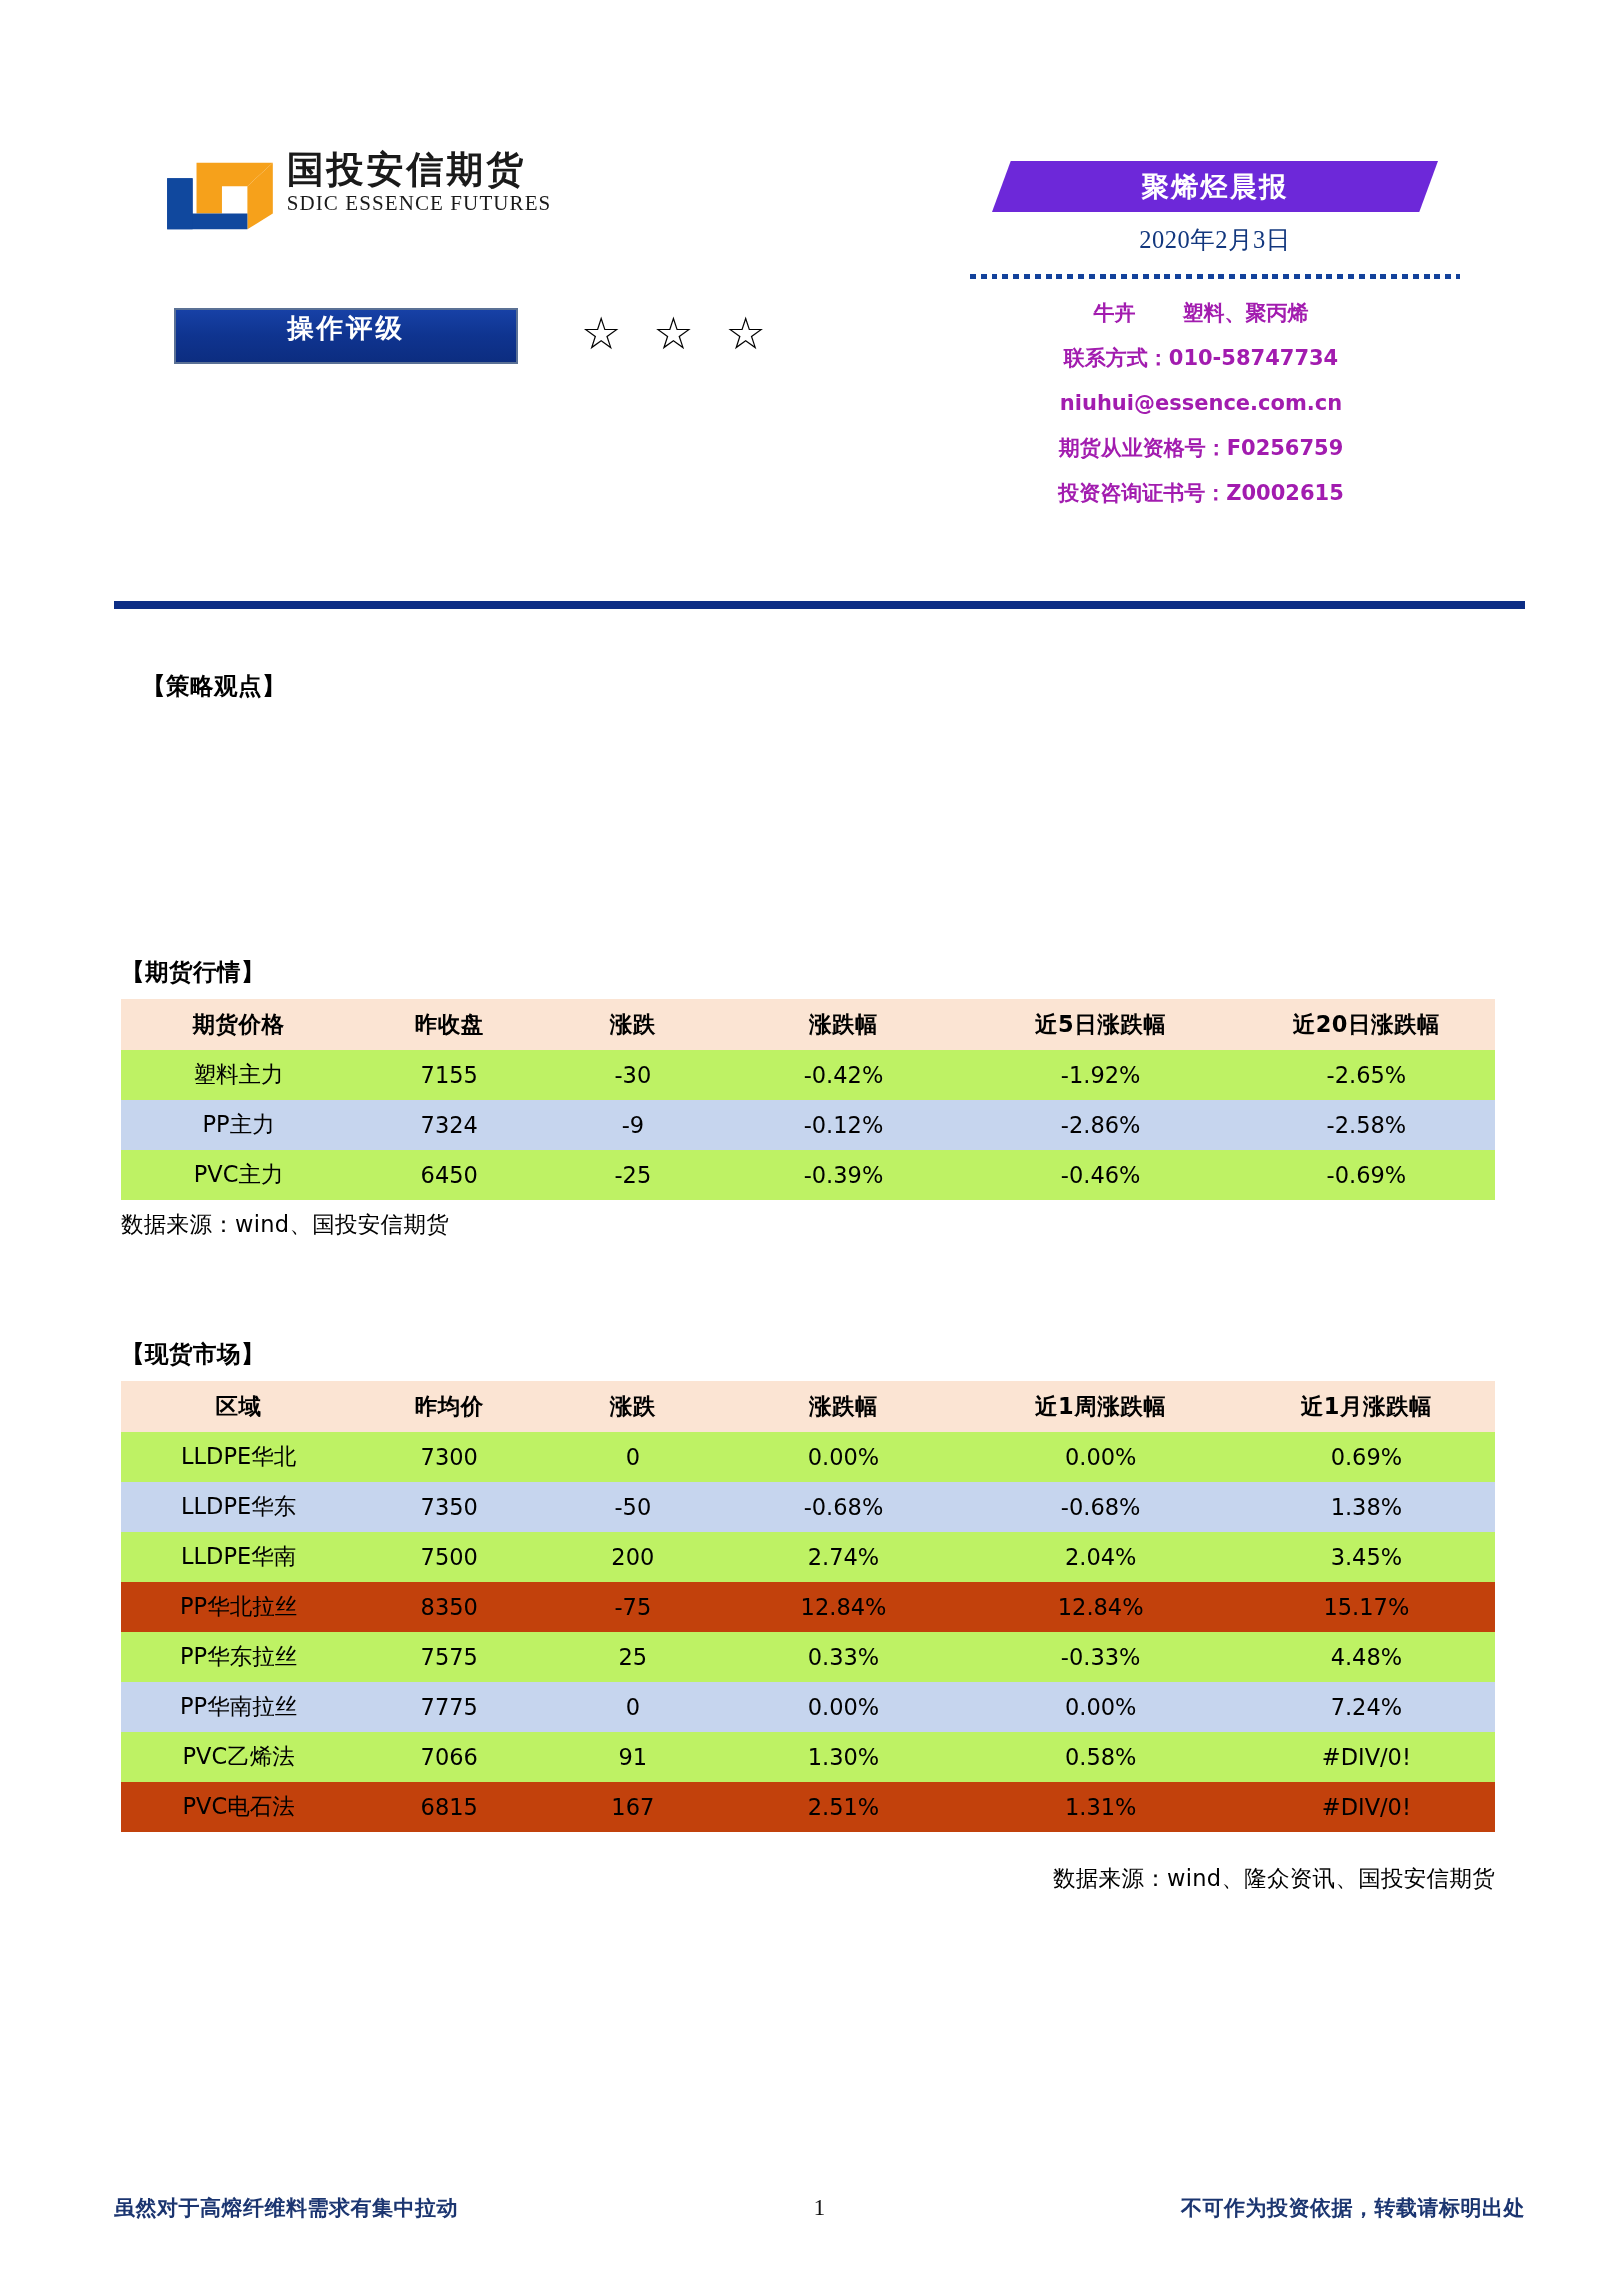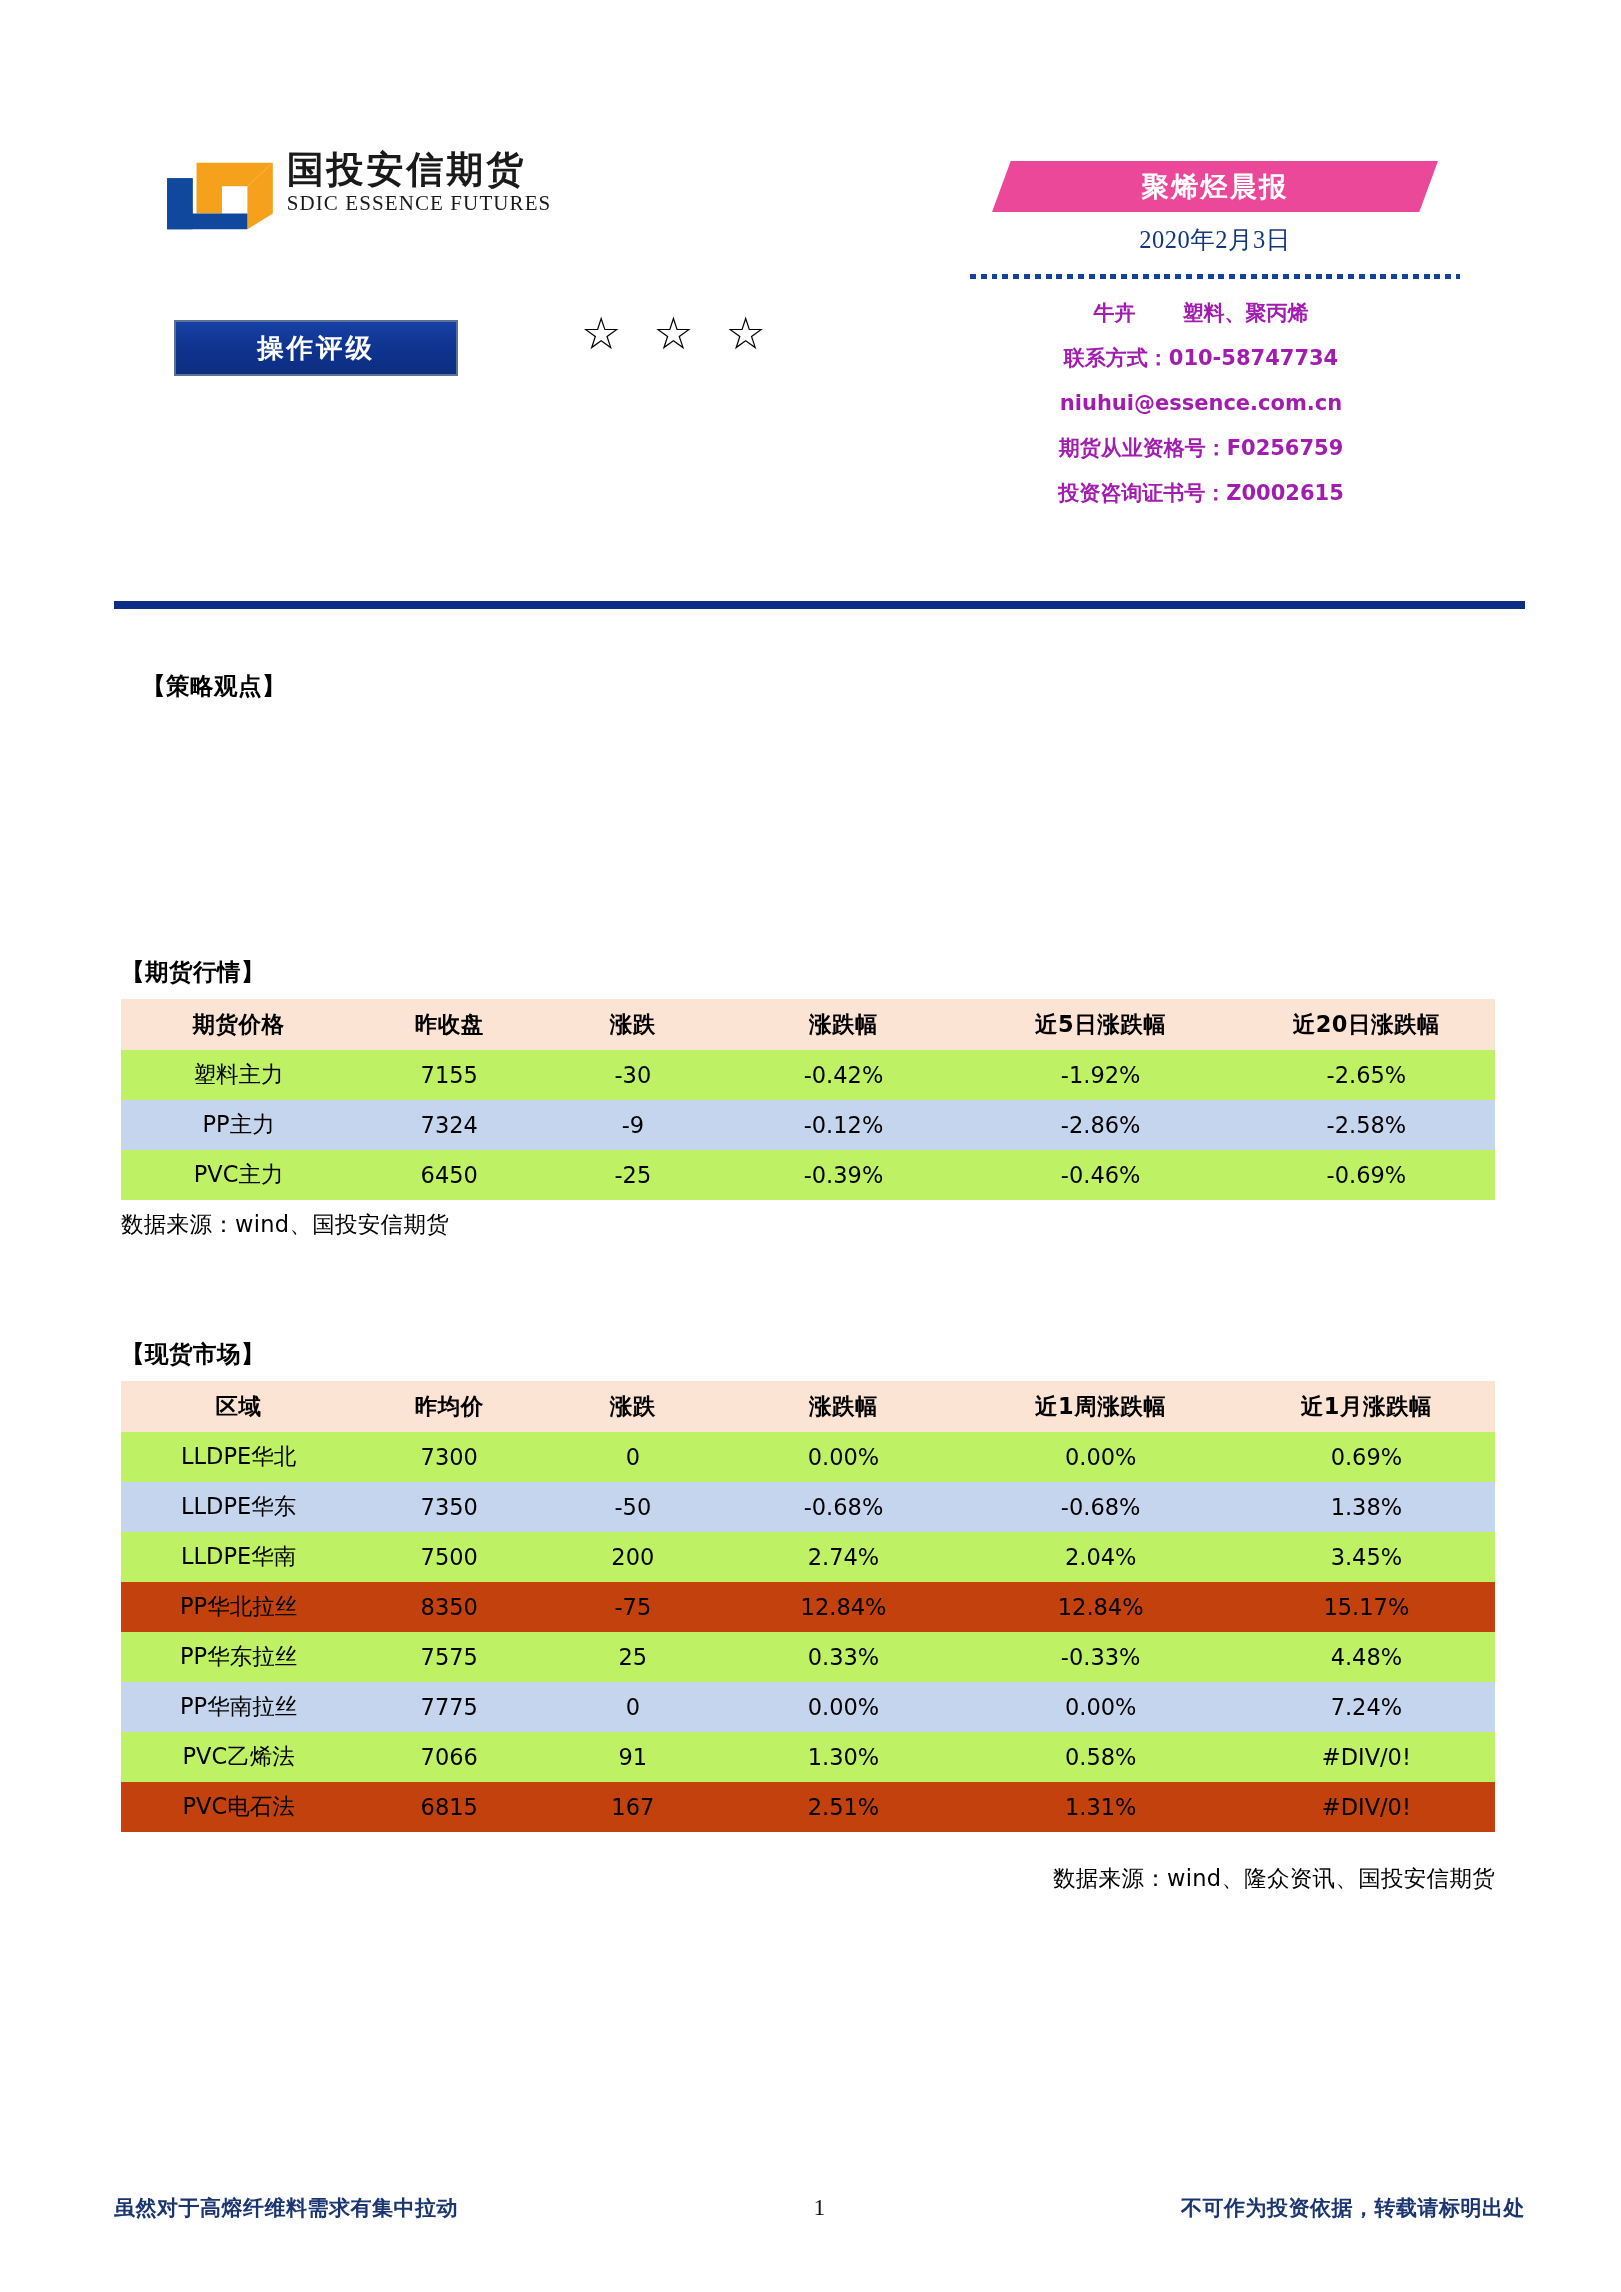--- a/index.html
+++ b/index.html
@@ -58,28 +58,28 @@
     letter-spacing: 1.1px;
     color: #1a1a1a;
     margin-top: 1px;
     white-space: nowrap;
   }
 
   
   .rating-box {
     position: absolute;
     left: 174px;
-    top: 320px;
-    width: 284px;
+    top: 308px;
+    width: 344px;
     height: 56px;
     background: linear-gradient(180deg,#1741a6 0%, #0f3490 48%, #0c2d80 100%);
     border: 2.9px solid #5b7195;
     box-sizing: border-box;
     display: flex;
-    align-items: center;
+    align-items: flex-start;
     justify-content: center;
   }
   .rating-box span {
     font-family: "DejaVu Sans", sans-serif;
     font-size: 26.5px;
     font-weight: 700;
     color: #ffffff;
     letter-spacing: 2.9px;
   }
   .stars {
@@ -93,21 +93,21 @@
     font-family: "DejaVu Sans", sans-serif;
   }
 
   
   .banner {
     position: absolute;
     left: 992px;
     top: 161px;
     width: 446px;
     height: 51px;
-    background: #ec4899;
+    background: #6d28d9;
     -webkit-clip-path: polygon(4.2% 0, 100% 0, 95.8% 100%, 0 100%);
     clip-path: polygon(4.2% 0, 100% 0, 95.8% 100%, 0 100%);
     display: flex;
     align-items: center;
     justify-content: center;
   }
   .banner span {
     font-family: "DejaVu Sans", sans-serif;
     font-size: 27.4px;
     font-weight: 700;

